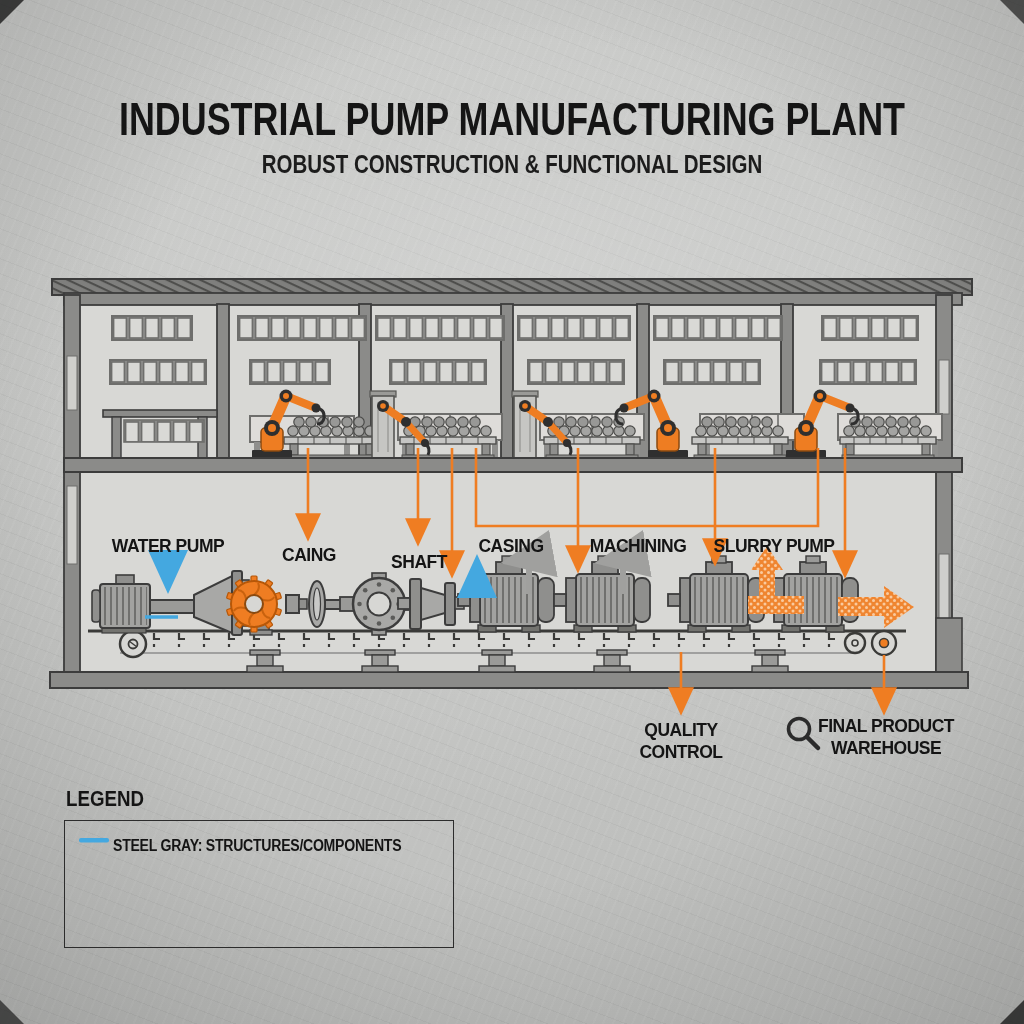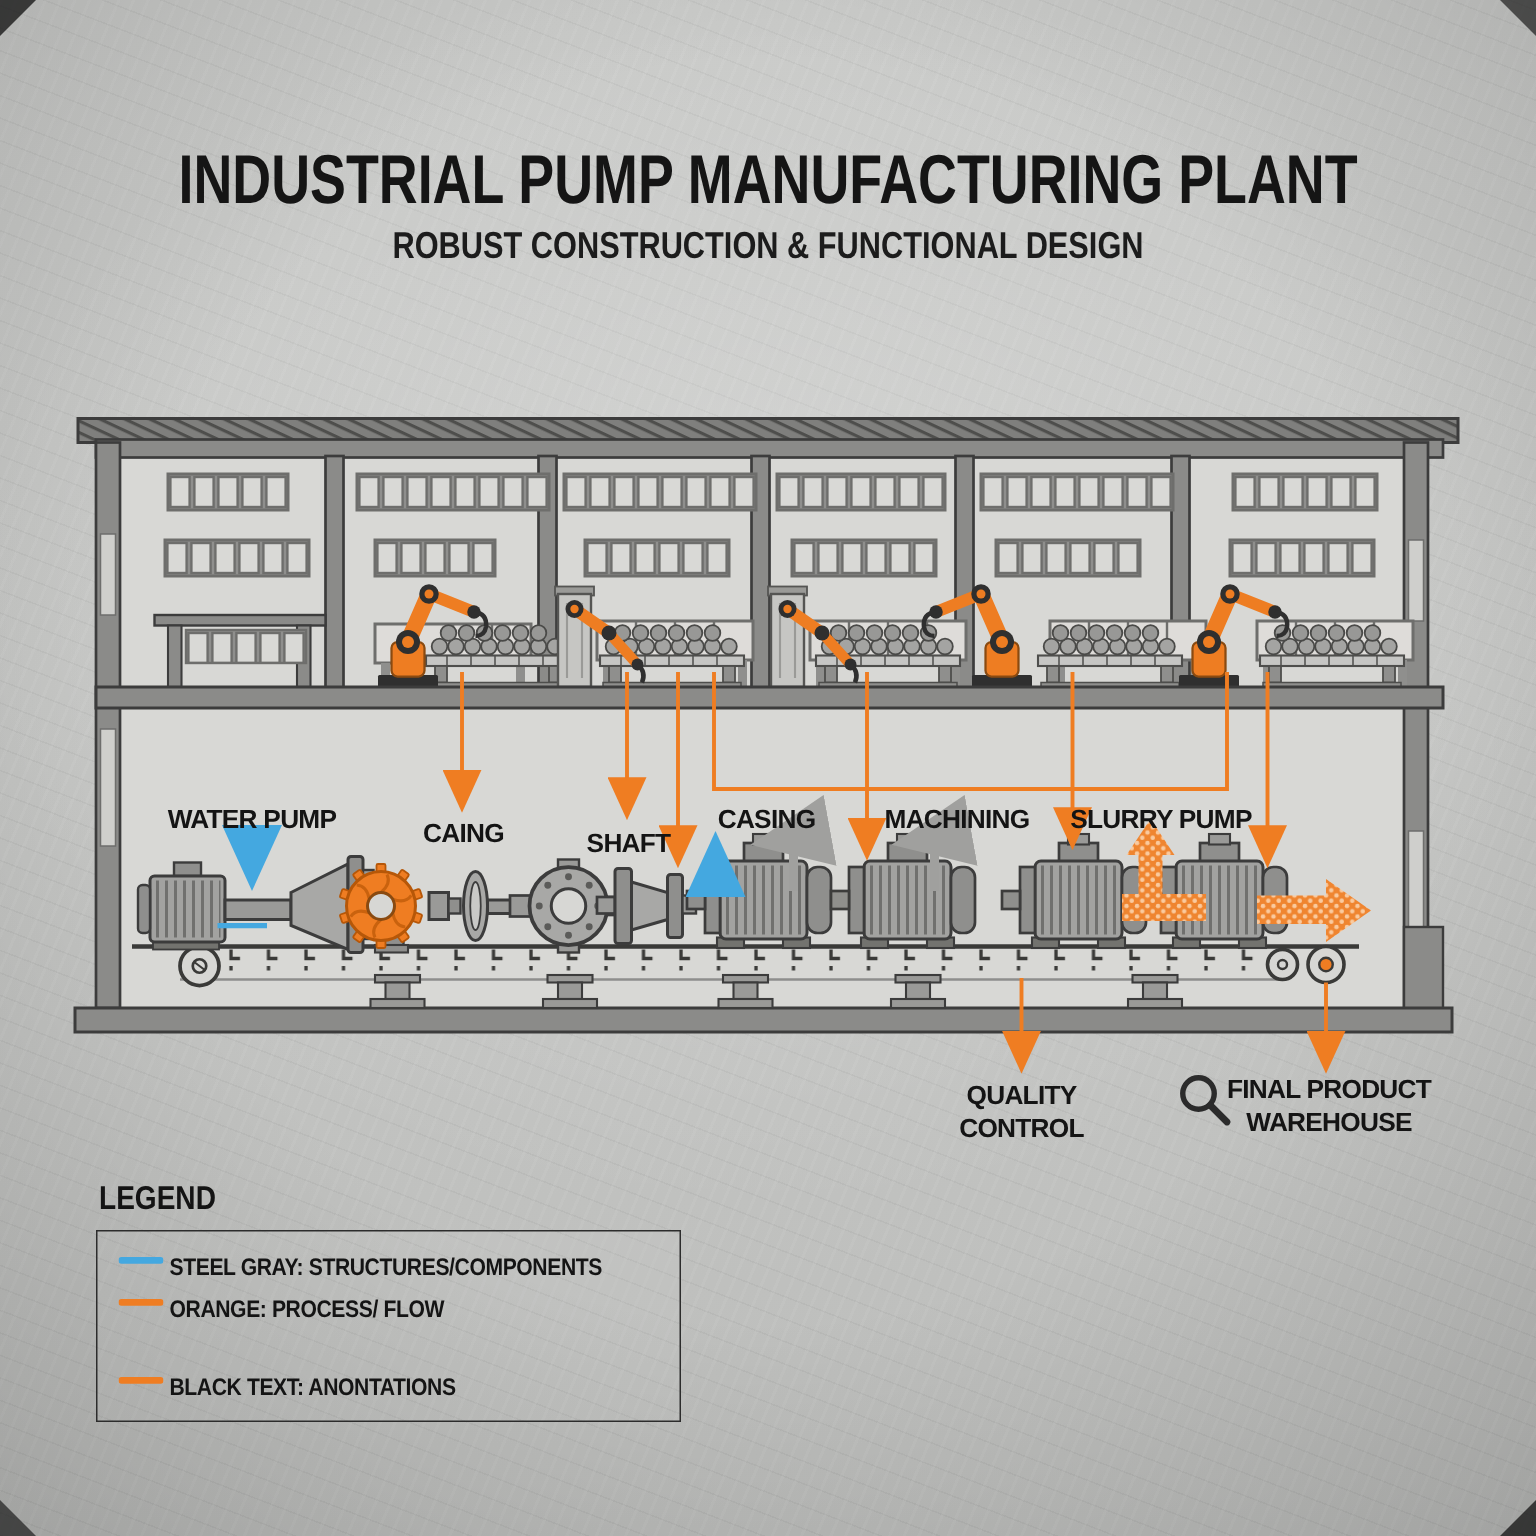--- a/index.html
+++ b/index.html
@@ -412,25 +412,13 @@
 </svg>
 
 <div class="legend-heading">LEGEND</div>
 <div class="legend-box">
   <div class="legend-item" style="top:16px;">
     <svg width="30" height="6">
       <rect y="1" width="30" height="4.5" rx="2" fill="#44A8E0"></rect>
     </svg>
     <span class="label">STEEL GRAY: STRUCTURES/COMPONENTS</span>
   </div>
-  <div class="legend-item" style="top:44px;">
-    <svg width="30" height="6">
-      <rect y="1" width="30" height="4.5" rx="2" fill="#EF7D22"></rect>
-    </svg>
-    <span class="label">ORANGE: PROCESS/ FLOW</span>
-  </div>
-  <div class="legend-item" style="top:96px;">
-    <svg width="30" height="6">
-      <rect y="1" width="30" height="4.5" rx="2" fill="#EF7D22"></rect>
-    </svg>
-    <span class="label">BLACK TEXT: ANONTATIONS</span>
-  </div>
 </div>
 
 </body></html>

